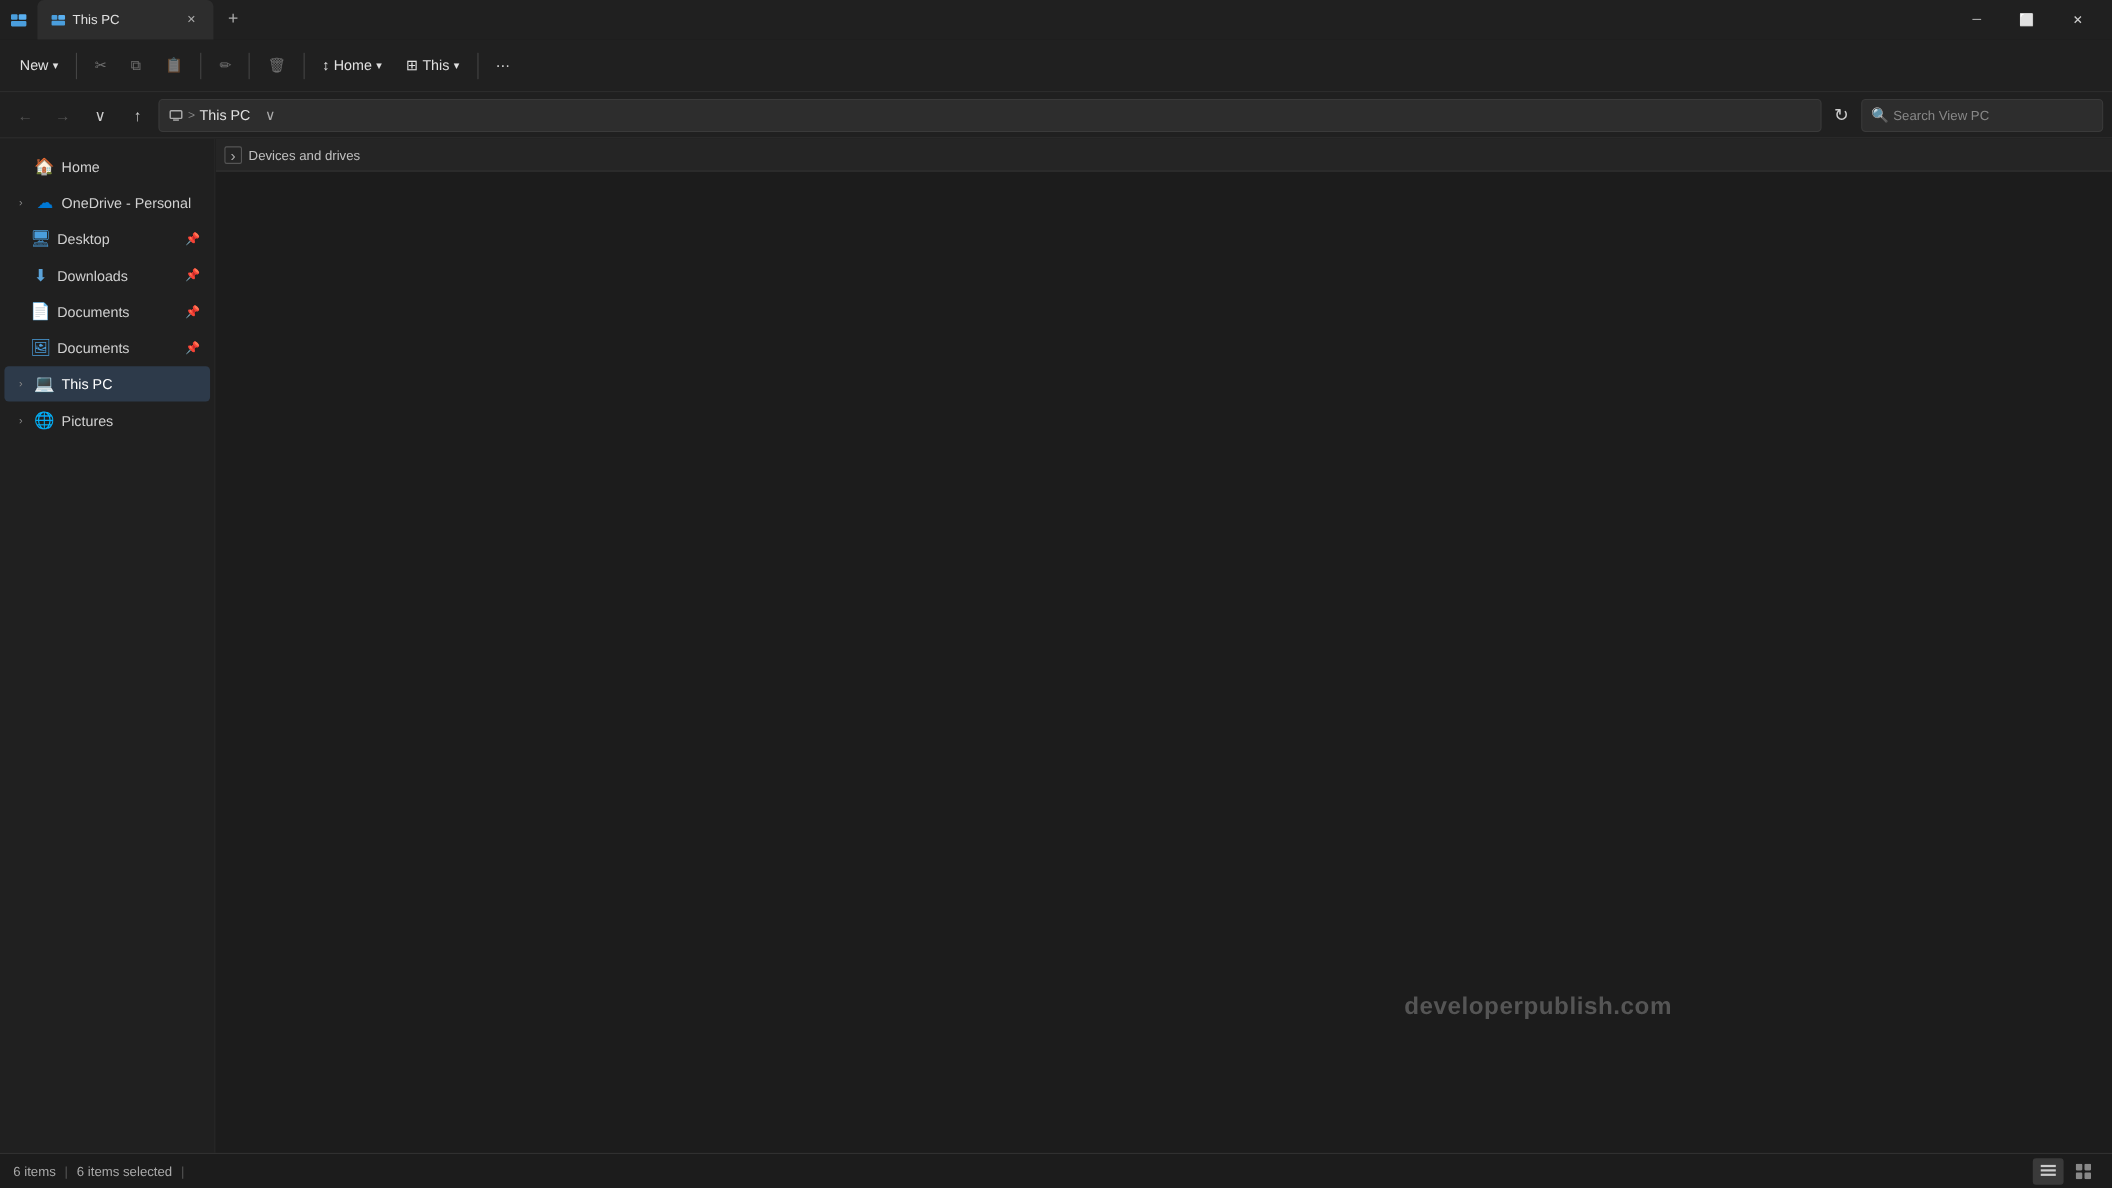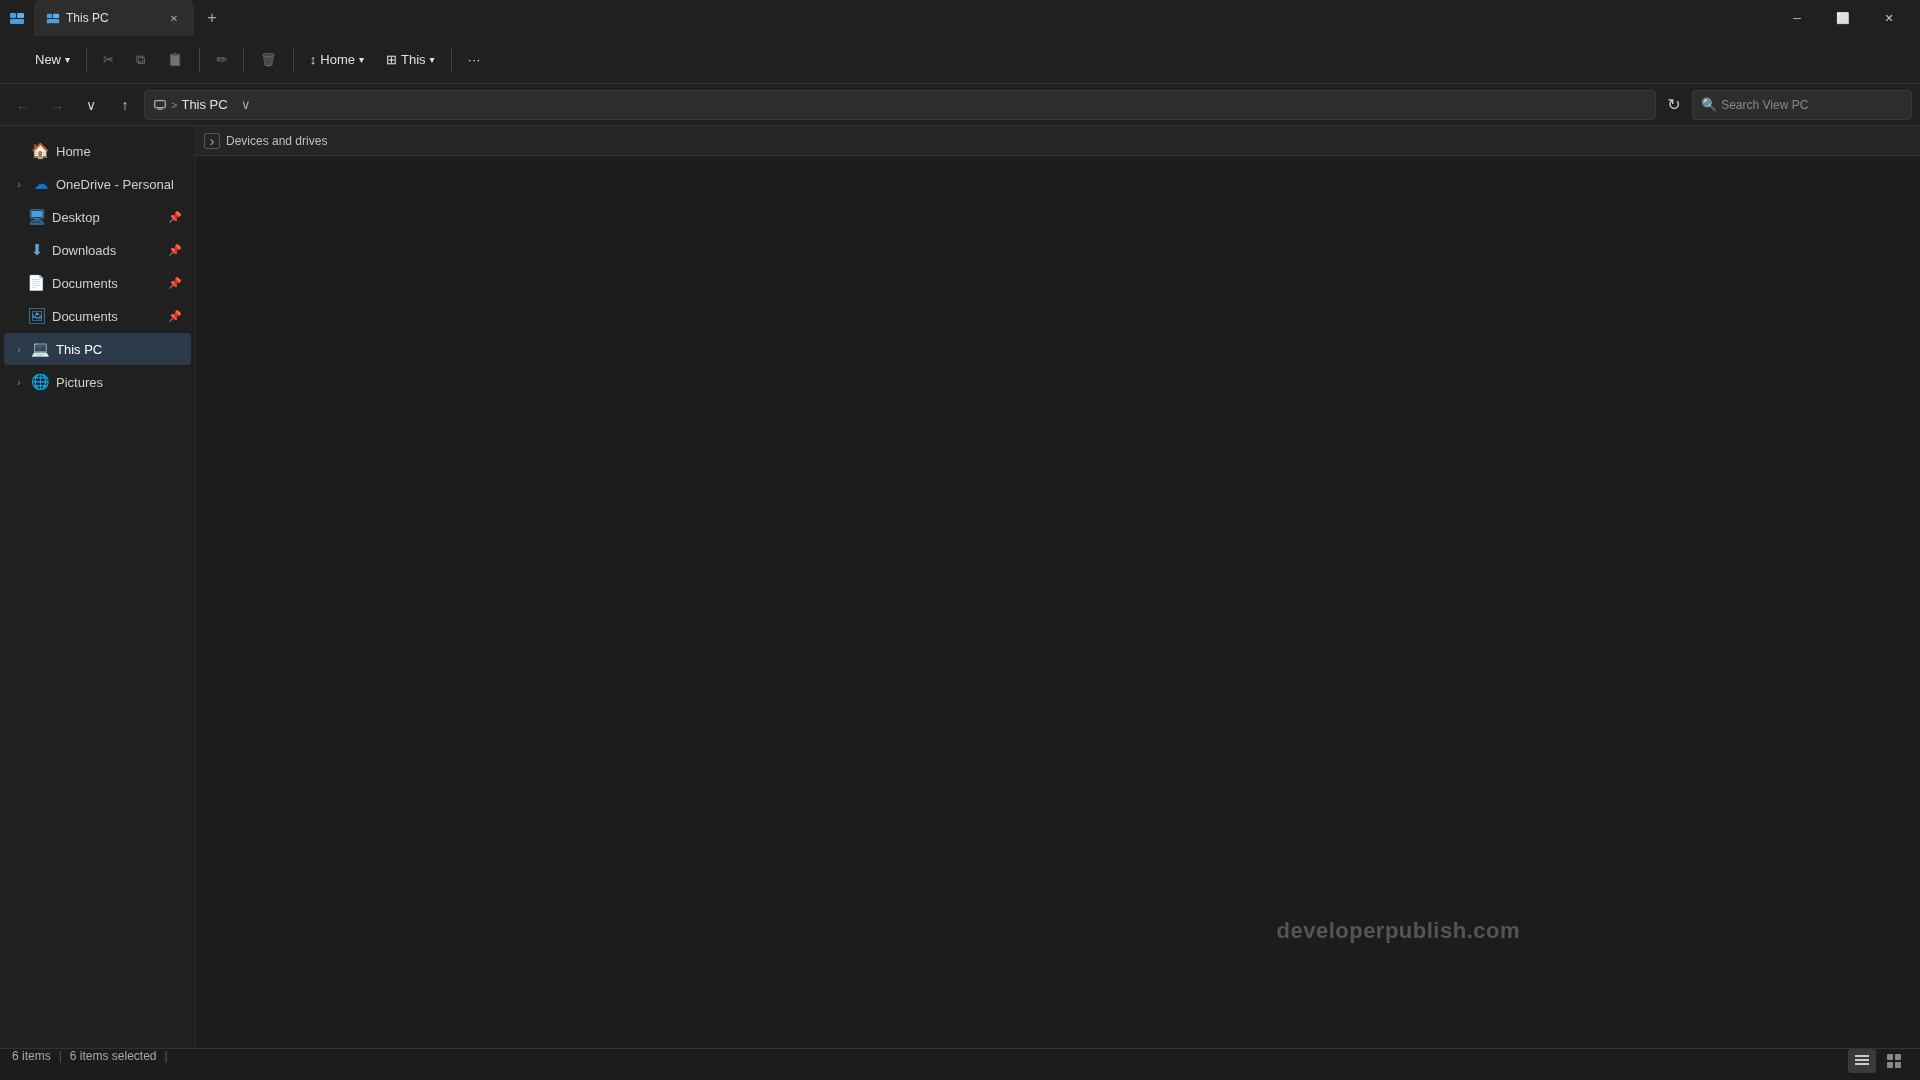--- a/index.html
+++ b/index.html
@@ -85,21 +85,21 @@
       font-size: 11px;
       color: #ccc;
     }
 
     
     .toolbar {
       height: 48px;
       background: #202020;
       display: flex;
       align-items: center;
-      padding: 0 25px;
+      padding: 0 8px;
       gap: 2px;
       border-bottom: 1px solid #333;
     }
     .toolbar-btn {
       height: 36px;
       display: flex;
       align-items: center;
       padding: 0 10px;
       border-radius: 4px;
       cursor: pointer;
@@ -265,34 +265,35 @@
       font-size: 12px;
       color: #c0c0c0;
       gap: 6px;
       border-bottom: 1px solid #333;
       cursor: pointer;
     }
 
     
     .watermark {
       position: absolute;
-      bottom: 104px;
+      bottom: 120px;
       right: 400px;
       font-size: 22px;
       font-weight: 600;
       color: #555;
       letter-spacing: 0.5px;
     }
 
     
     .status-bar {
       height: 32px;
       background: #1c1c1c;
       border-top: 1px solid #333;
       display: flex;
+      align-items: center;
       padding: 0 12px;
       font-size: 12px;
       color: #aaa;
       gap: 0;
       position: absolute;
       bottom: 0;
       left: 0;
       right: 0;
     }
     .status-bar-right {

